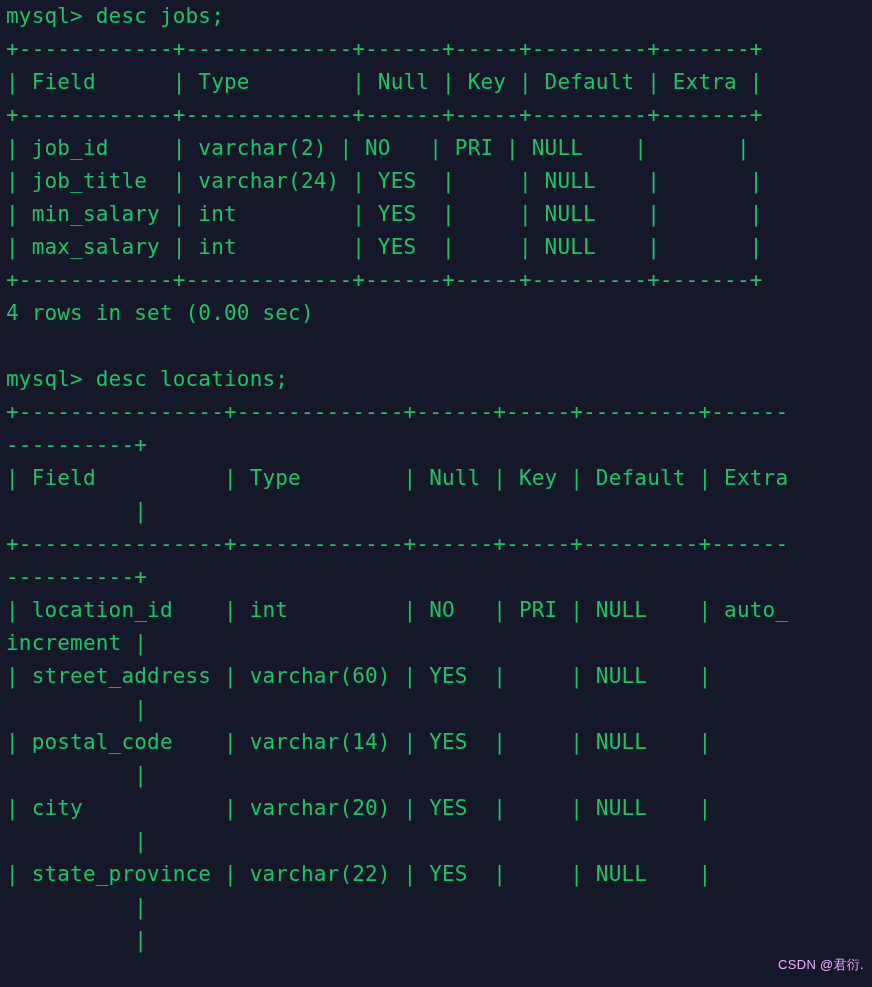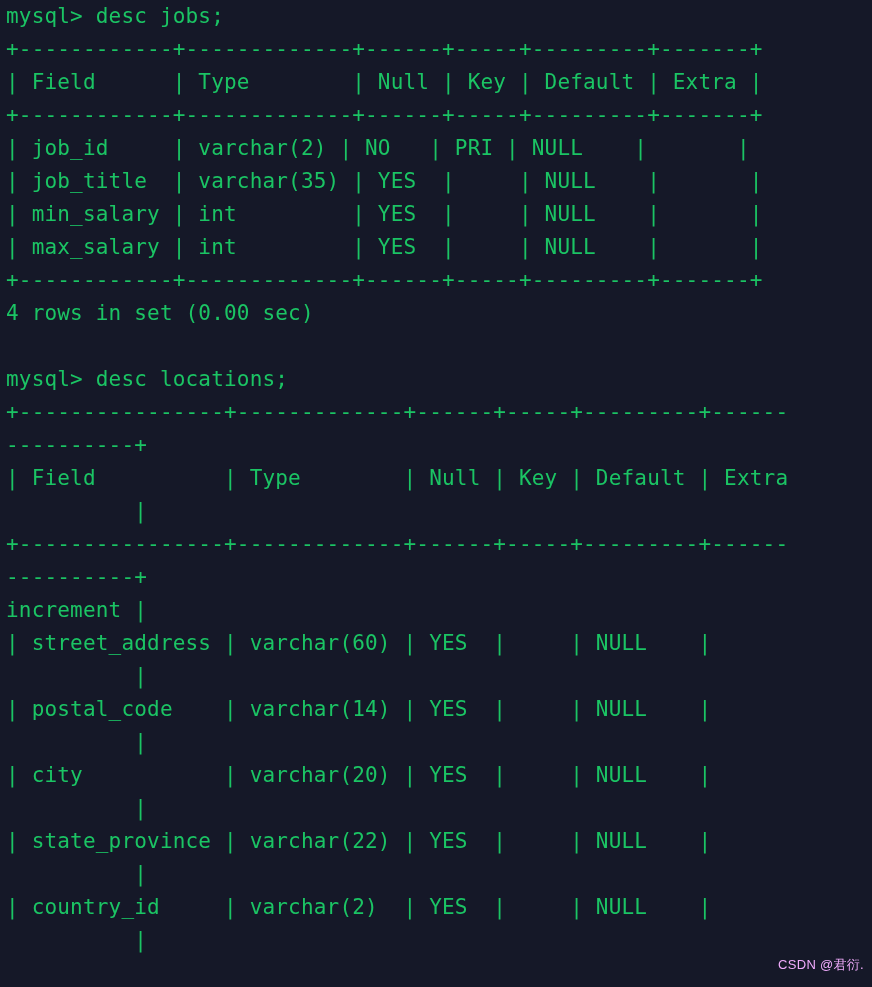--- a/index.html
+++ b/index.html
@@ -40,39 +40,39 @@
 </head>
 <body>
 
 <div id="terminal">
   <div id="terminal-output">
       <div class="line">mysql&gt; desc jobs;</div>
       <div class="line">+------------+-------------+------+-----+---------+-------+</div>
       <div class="line">| Field      | Type        | Null | Key | Default | Extra |</div>
       <div class="line">+------------+-------------+------+-----+---------+-------+</div>
       <div class="line">| job_id     | varchar(2) | NO   | PRI | NULL    |       |</div>
-      <div class="line">| job_title  | varchar(35) | YES  |     | NULL    |       |</div>
+      <div class="line">| job_title  | varchar(24) | YES  |     | NULL    |       |</div>
       <div class="line">| min_salary | int         | YES  |     | NULL    |       |</div>
       <div class="line">| max_salary | int         | YES  |     | NULL    |       |</div>
       <div class="line">+------------+-------------+------+-----+---------+-------+</div>
       <div class="line">4 rows in set (0.00 sec)</div>
       <div class="blank"></div>
       <div class="line">mysql&gt; desc locations;</div>
       <div class="line">+----------------+-------------+------+-----+---------+------</div>
       <div class="line">----------+</div>
       <div class="line">| Field          | Type        | Null | Key | Default | Extra</div>
       <div class="line">          |</div>
       <div class="line">+----------------+-------------+------+-----+---------+------</div>
       <div class="line">----------+</div>
+      <div class="line">| location_id    | int         | NO   | PRI | NULL    | auto_</div>
       <div class="line">increment |</div>
       <div class="line">| street_address | varchar(60) | YES  |     | NULL    |      </div>
       <div class="line">          |</div>
       <div class="line">| postal_code    | varchar(14) | YES  |     | NULL    |      </div>
       <div class="line">          |</div>
       <div class="line">| city           | varchar(20) | YES  |     | NULL    |      </div>
       <div class="line">          |</div>
       <div class="line">| state_province | varchar(22) | YES  |     | NULL    |      </div>
       <div class="line">          |</div>
-      <div class="line">| country_id     | varchar(2)  | YES  |     | NULL    |      </div>
       <div class="line">          |</div>
     </div>
   <div id="watermark">CSDN @君衍.</div>
 </div>
 
 </body></html>

